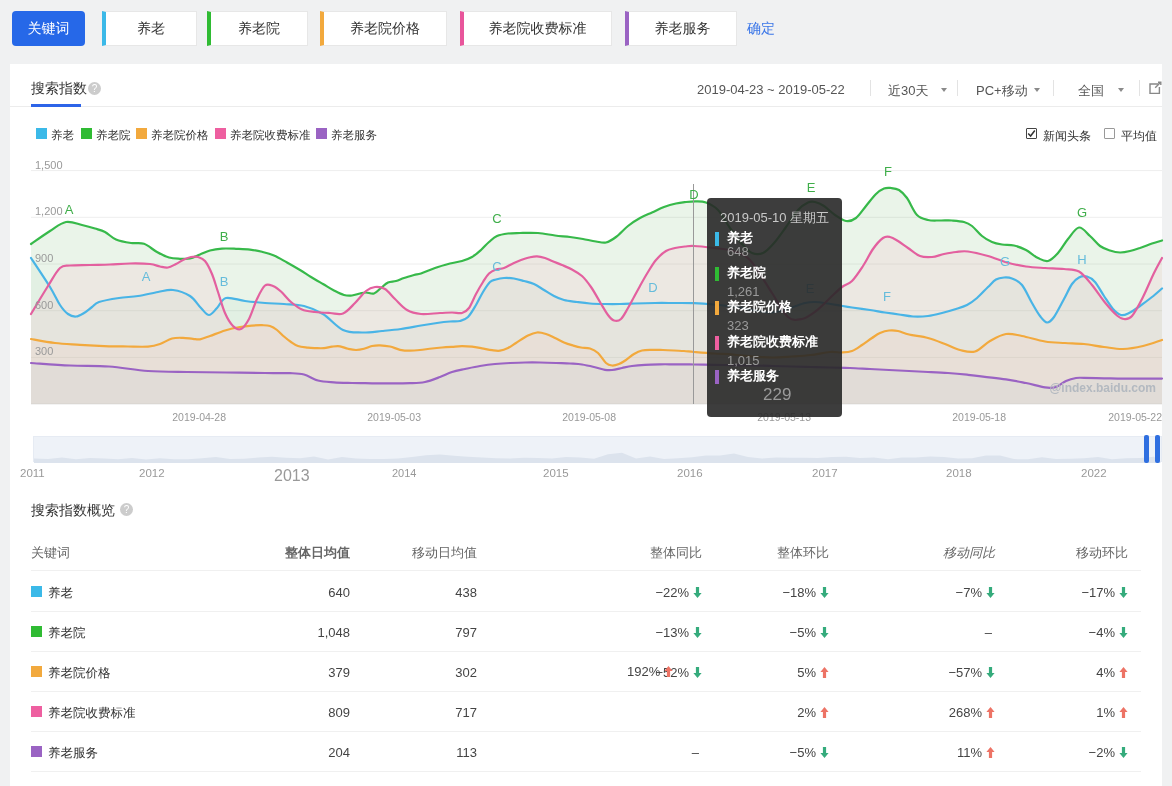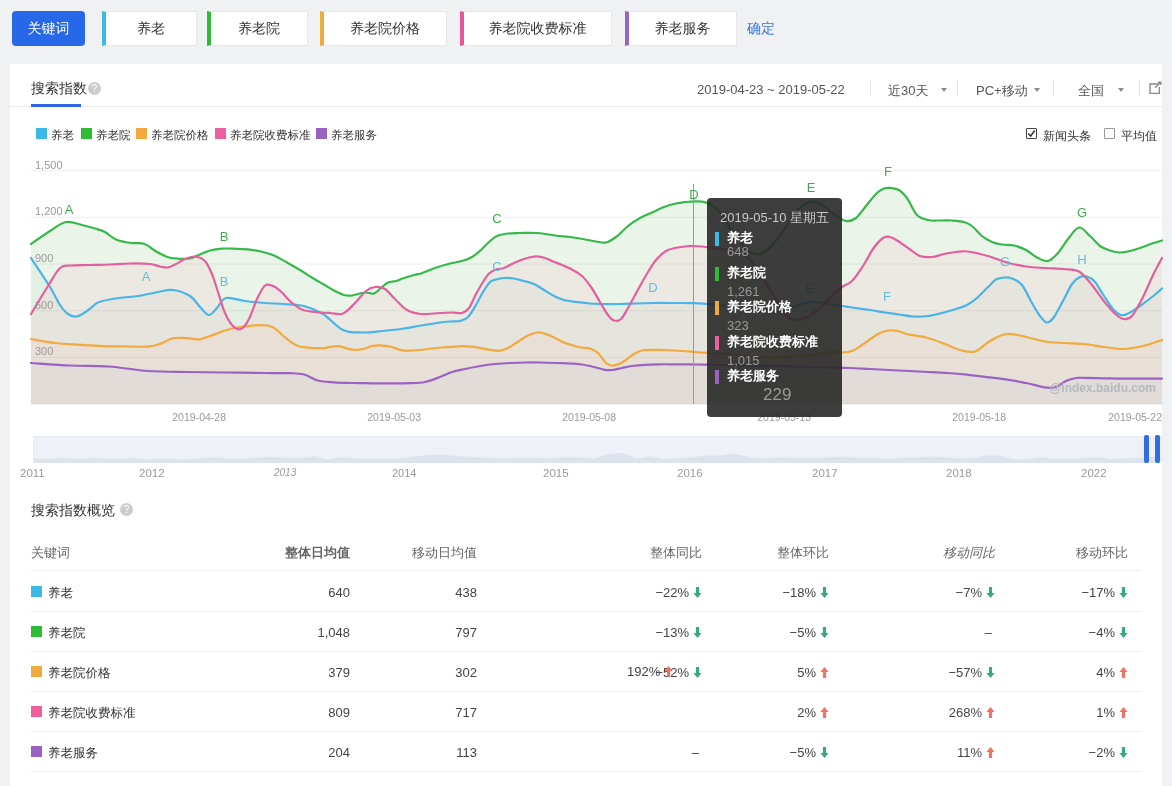--- a/index.html
+++ b/index.html
@@ -144,21 +144,21 @@
   </div>
 <div class="abs" style="left:33px;top:436px;width:1129px;height:26px;background:#eef2f8;border:1px solid #e6ebf3;">
     <svg width="1127" height="26" viewBox="0 0 1127 26" style="position:absolute;left:0;top:0">
       <path d="M0,26 L0,21.5 L14,22.0 L28,20.5 L42,22.3 L56,20.9 L70,21.4 L84,22.3 L98,21.0 L112,22.4 L126,21.2 L140,22.3 L154,22.2 L168,21.2 L182,20.0 L196,22.1 L210,21.8 L224,20.6 L238,19.7 L252,20.8 L266,21.3 L280,19.6 L294,22.4 L308,19.9 L322,21.6 L336,22.1 L350,22.1 L364,21.6 L378,20.1 L392,18.2 L406,17.5 L420,18.7 L434,19.7 L448,20.5 L462,21.2 L476,21.6 L490,20.7 L504,21.1 L518,21.6 L532,20.1 L546,20.4 L560,21.8 L574,17.2 L588,15.7 L602,21.6 L616,19.6 L630,22.1 L644,21.2 L658,20.2 L672,18.6 L686,18.4 L700,16.5 L714,19.9 L728,21.6 L742,20.4 L756,20.7 L770,20.8 L784,21.1 L798,20.0 L812,19.7 L826,21.1 L840,20.5 L854,22.3 L868,20.4 L882,20.6 L896,19.5 L910,20.0 L924,21.6 L938,21.3 L952,18.4 L966,18.6 L980,22.1 L994,22.3 L1008,20.2 L1022,22.1 L1036,21.8 L1050,21.3 L1064,19.9 L1078,22.3 L1092,21.2 L1106,20.9 L1120,19.8 L1127,26 Z" fill="#dce3ed" fill-opacity="1"></path>
     </svg>
   </div>
 <div class="abs" style="left:1144px;top:435px;width:5px;height:28px;background:#2f6fe0;border-radius:2px;"></div>
 <div class="abs" style="left:1155px;top:435px;width:5px;height:28px;background:#2f6fe0;border-radius:2px;"></div>
 <div class="abs" style="left:20px;top:467px;font-size:11.5px;color:#999;">2011</div>
 <div class="abs" style="left:139px;top:467px;font-size:11.5px;color:#999;">2012</div>
-<div class="abs" style="left:274px;top:467px;font-size:10px;color:#999;font-style:italic;">2013</div>
+<div class="abs" style="left:274px;top:467px;font-size:16px;color:#999;">2013</div>
 <div class="abs" style="left:392px;top:467px;font-size:11px;color:#999;">2014</div>
 <div class="abs" style="left:543px;top:467px;font-size:11.5px;color:#999;">2015</div>
 <div class="abs" style="left:677px;top:467px;font-size:11.5px;color:#999;">2016</div>
 <div class="abs" style="left:812px;top:467px;font-size:11.5px;color:#999;">2017</div>
 <div class="abs" style="left:946px;top:467px;font-size:11.5px;color:#999;">2018</div>
 <div class="abs" style="left:1081px;top:467px;font-size:11.5px;color:#999;">2022</div>
 
 <div class="abs" style="left:31px;top:502px;font-size:14px;color:#333;">搜索指数概览</div>
 <div class="abs" style="left:120px;top:503px;width:13px;height:13px;border-radius:50%;background:#ccc;color:#fff;font-size:10px;text-align:center;line-height:13px;">?</div>
 <div class="hcell" style="left:31px;top:544px;">关键词</div>

